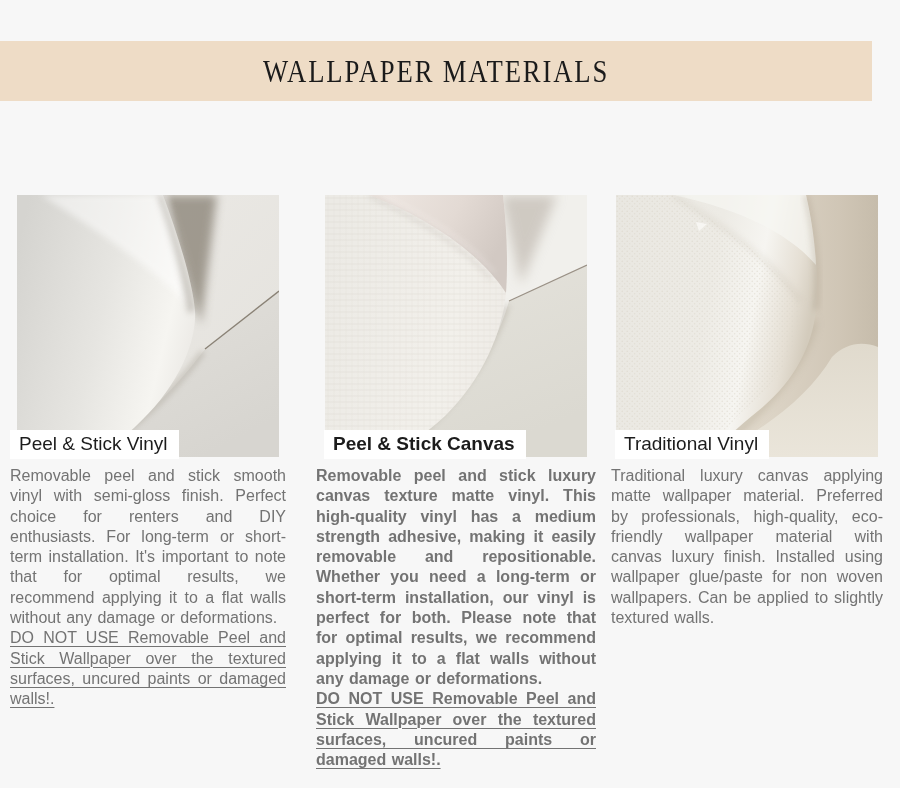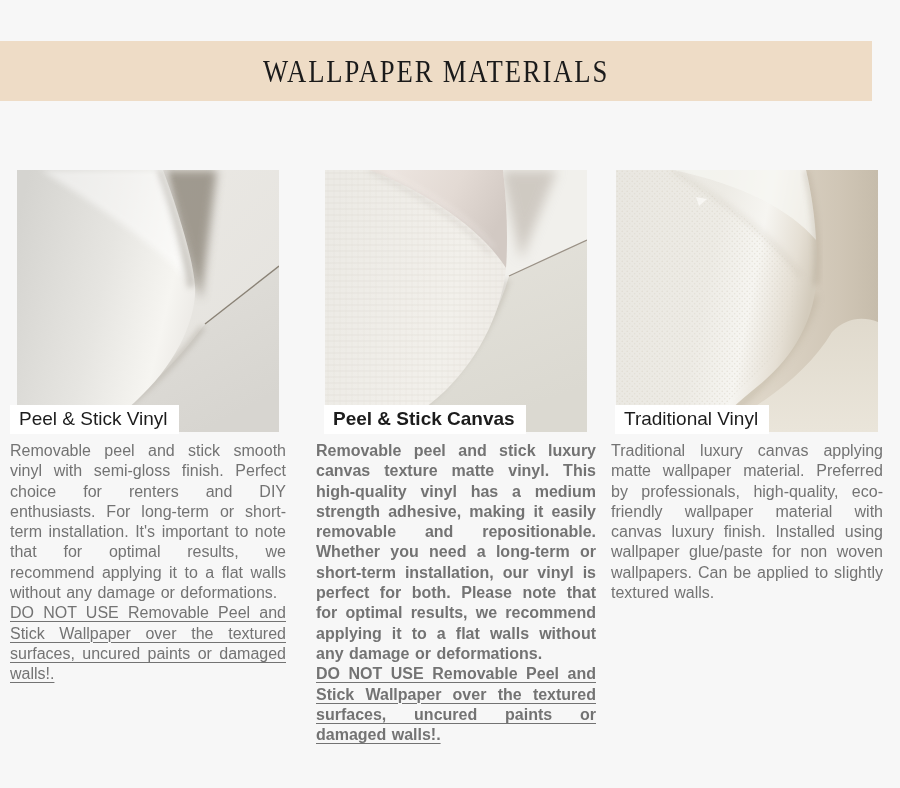--- a/index.html
+++ b/index.html
@@ -21,21 +21,21 @@
     font-size:29px;
     letter-spacing:2px;
     color:#1b1b1b;
     transform:scale(0.92,1.08);
     white-space:nowrap;
   }
   .column { position:absolute; top:101px; }
   .col-1 { left:10px;  width:276px; }
   .col-2 { left:316px; width:280px;font-weight:bold; }
   .col-3 { left:611px; width:272px; }
-  .photo-wrap { position:relative; width:262px; height:262px; margin:69px auto 0; }
+  .photo-wrap { position:relative; width:262px; height:262px; margin:94px auto 0; }
   .photo-wrap svg { display:block; width:262px; height:262px; }
   .material-label {
     position:absolute; top:235px; left:-1px;
     background:#ffffff;
     padding:2px 11px 4px 9px;
     font-size:19px; line-height:23px;
     color:#1c1c1c;
     white-space:nowrap;
   }
   .col-1 .material-label { left:-7px; }

